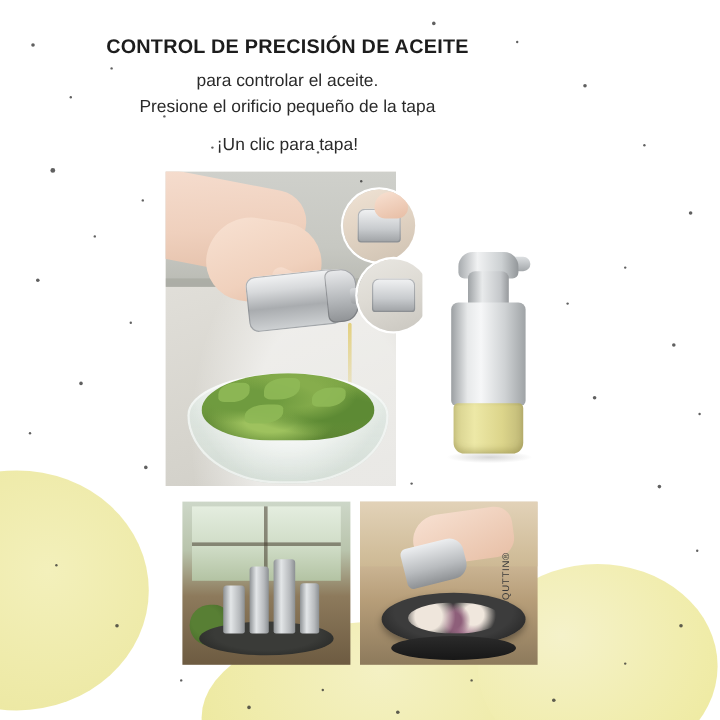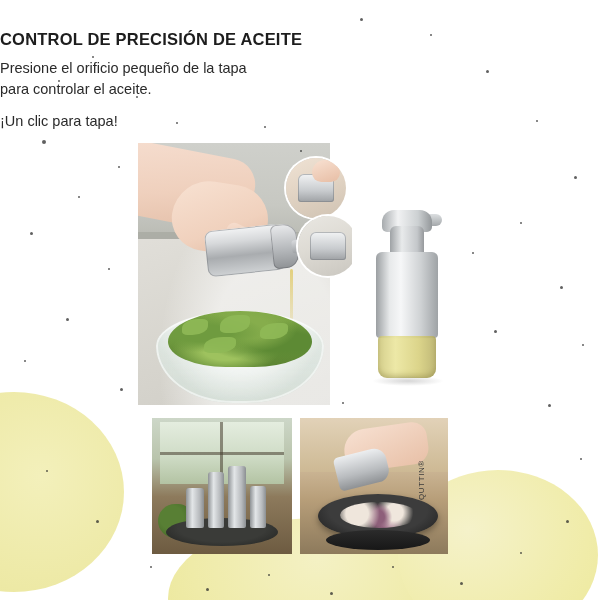--- a/index.html
+++ b/index.html
@@ -61,21 +61,21 @@
     height: 170px;
     background: radial-gradient(ellipse at 35% 35%, #f5f2ca 0%, #f0eca9 65%, #ece899 100%);
   }
 
   
   .headline {
     position: absolute;
     left: 0;
     top: 30px;
     width: 479px;
-    text-align: left;
+    text-align: center;
   }
   .title {
     font-size: 16.5px;
     font-weight: bold;
     letter-spacing: .2px;
     color: #1d1d1d;
     margin: 0 0 9px 0;
   }
   .subtitle {
     font-size: 14.5px;
@@ -449,22 +449,22 @@
 <body>
 
 <div id="poster">
 
   <div class="blob blob-left"></div>
   <div class="blob blob-bottom"></div>
   <div class="blob blob-bottom-right"></div>
 
   <div class="headline">
     <div class="title">CONTROL DE PRECISIÓN DE ACEITE</div>
+    <div class="subtitle">para controlar el aceite.</div>
     <div class="subtitle">Presione el orificio pequeño de la tapa</div>
-    <div class="subtitle">para controlar el aceite.</div>
     <div class="tagline">¡Un clic para tapa!</div>
   </div>
 
   <div class="photo hero">
     <div class="counter"></div>
     <div class="arm"></div>
     <div class="hand">
       <div class="finger" style="left:56px; top:40px; width:34px; height:15px; transform:rotate(16deg);"></div>
       <div class="finger" style="left:52px; top:52px; width:32px; height:14px; transform:rotate(14deg);"></div>
       <div class="finger" style="left:46px; top:62px; width:28px; height:13px; transform:rotate(12deg);"></div>

